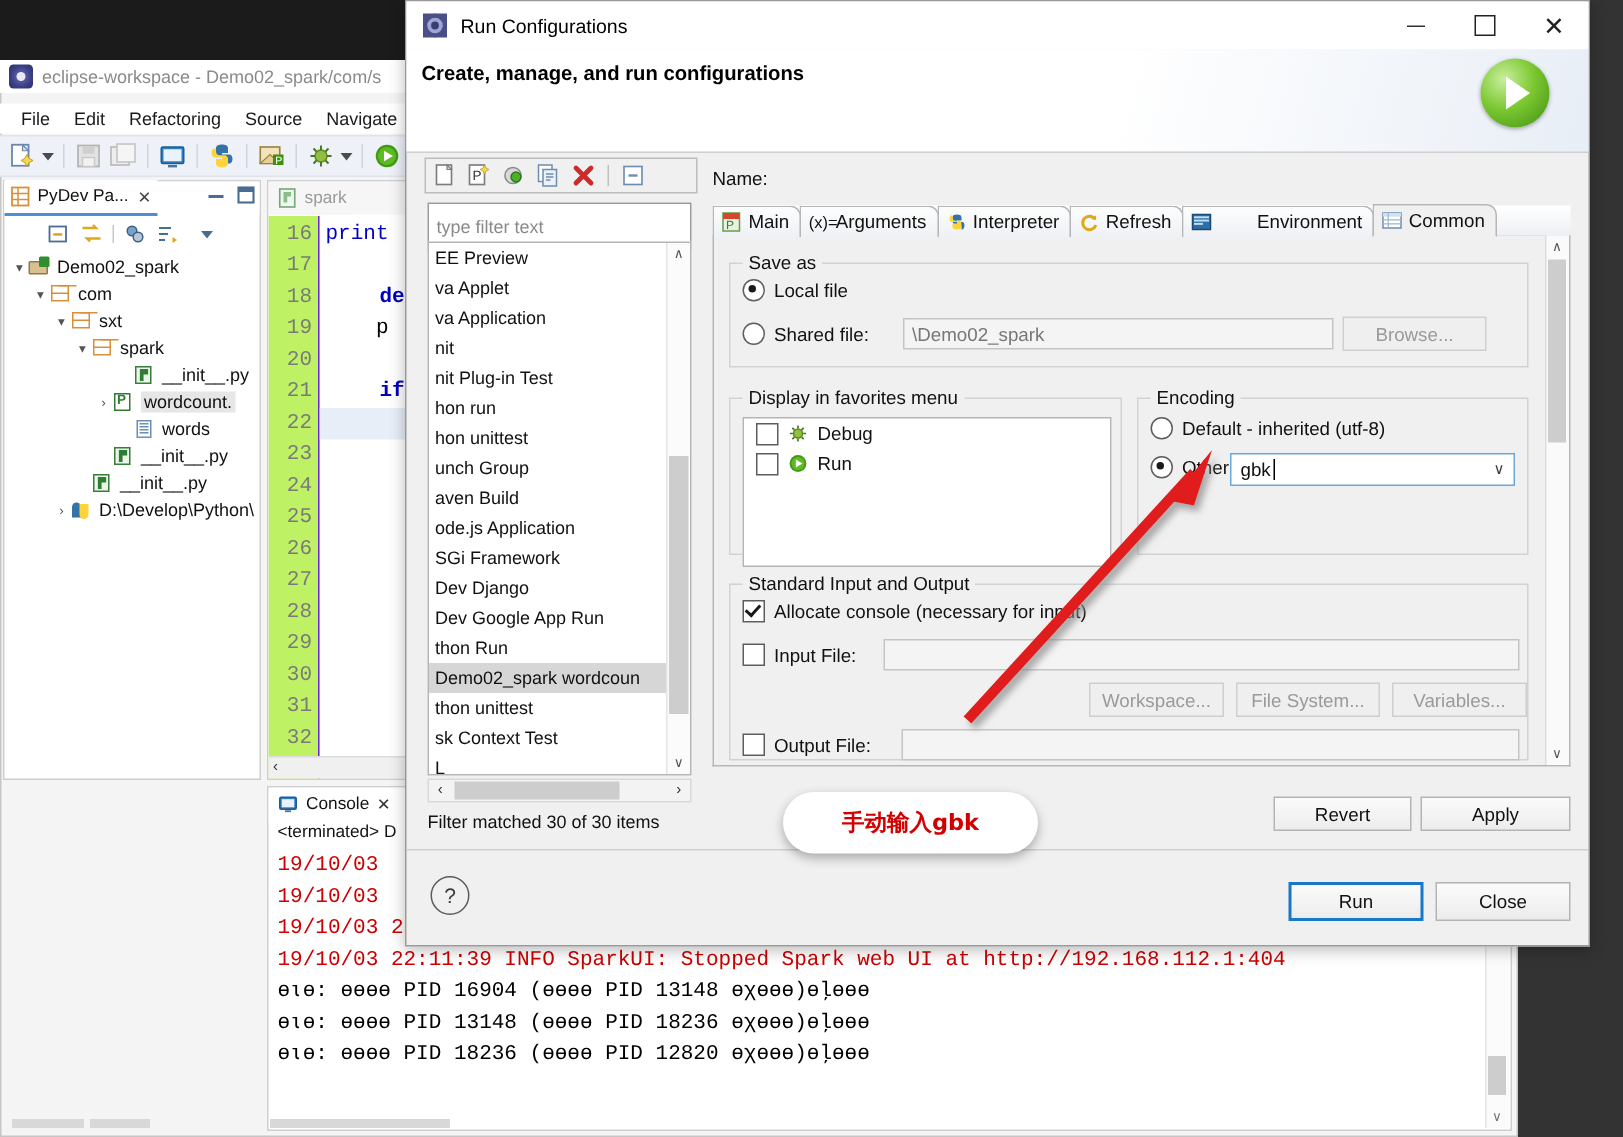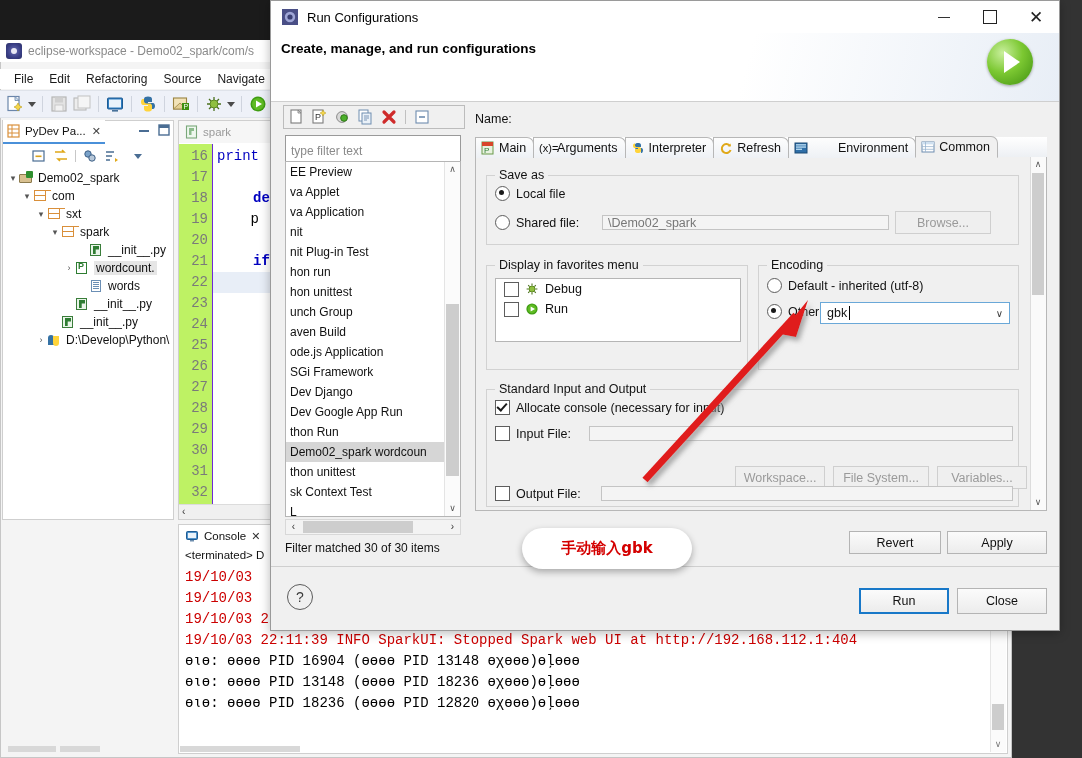--- a/index.html
+++ b/index.html
@@ -135,21 +135,21 @@
   #tabstrip-fill{flex:1;border-bottom:1px solid #b7b7b7;}
   #tab-body{position:absolute;left:0;top:52px;width:100%;height:354px;background:#f0f0f0;border:1px solid #b7b7b7;border-top:none;box-sizing:border-box;}
 
   .group{position:absolute;border:1px solid #d2d2d2;box-sizing:border-box;}
   .group-title{position:absolute;top:-8px;left:8px;background:#f0f0f0;padding:0 4px;font-size:12.5px;color:#111;}
   .radio{width:13px;height:13px;border-radius:50%;border:1px solid #5d5d5d;background:#fff;display:inline-block;position:relative;flex:0 0 13px;}
   .radio.on:after{content:"";position:absolute;left:3px;top:3px;width:5px;height:5px;border-radius:50%;background:#1a1a1a;}
   .cbox{width:13px;height:13px;border:1px solid #5d5d5d;background:#fff;display:inline-block;position:relative;flex:0 0 13px;}
   .cbox.on:after{content:"";position:absolute;left:3px;top:0px;width:4px;height:8px;border:solid #1a1a1a;border-width:0 2px 2px 0;transform:rotate(42deg);}
   .frow{display:flex;align-items:center;gap:6px;font-size:12.5px;color:#111;}
-  .ftext{height:15px;border:1px solid #c4c4c4;background:#f4f4f4;box-sizing:border-box;display:flex;align-items:center;padding:0 5px;font-size:12.5px;color:#777;}
+  .ftext{height:21px;border:1px solid #c4c4c4;background:#f4f4f4;box-sizing:border-box;display:flex;align-items:center;padding:0 5px;font-size:12.5px;color:#777;}
   .btn{height:23px;border:1px solid #b4b4b4;background:linear-gradient(#fbfbfb,#ececec);box-sizing:border-box;display:flex;align-items:center;justify-content:center;font-size:12.5px;color:#111;}
   .btn.dis{color:#9a9a9a;background:#efefef;border-color:#cfcfcf;}
   .btn.primary{border:2px solid #1878c8;background:linear-gradient(#fbfbfb,#ececec);}
 
   #fav-list{position:absolute;background:#fff;border:1px solid #b5b5b5;box-sizing:border-box;}
   .fav-row{height:20px;display:flex;align-items:center;gap:6px;padding-left:8px;font-size:12.5px;color:#111;}
 
   #enc-combo{position:absolute;height:22px;border:1px solid #6aa8d8;background:#fff;box-sizing:border-box;display:flex;align-items:center;padding:0 4px 0 6px;}
   #enc-combo-value{flex:1;font-size:12.5px;color:#111;}
   #enc-caret{font-size:10px;color:#3b3b3b;padding-right:2px;}
@@ -657,21 +657,21 @@
         <div class="frow" style="position:absolute;left:8px;top:35px;width:518px;">
           <span class="radio"></span>
           <span style="width:80px;">Shared file:</span>
           <span class="ftext" style="width:287px;">\Demo02_spark</span>
           <span class="btn dis" style="width:96px;">Browse...</span>
         </div>
       </div>
 
       <div class="group" style="left:10px;top:108px;width:262px;height:105px;">
         <span class="group-title">Display in favorites menu</span>
-        <div id="fav-list" style="left:8px;top:12px;width:246px;height:64px;">
+        <div id="fav-list" style="left:8px;top:12px;width:246px;height:100px;">
             <div class="fav-row">
               <span class="cbox"></span>
               <span style="width: 14px; height: 14px; display: inline-block;"><svg width="14" height="14" viewBox="0 0 14 14">
                   <circle cx="7" cy="7" r="3" fill="#8fbf3f" stroke="#5d8a1f"></circle>
                   <path d="M7 1.6v2M7 10.4v2M1.6 7h2M10.4 7h2M3.2 3.2l1.4 1.4M10.8 3.2l-1.4 1.4M3.2 10.8l1.4-1.4M10.8 10.8l-1.4-1.4" stroke="#4d7320" stroke-width="1.1"></path>
                 </svg></span>
               <span>Debug</span>
             </div>
             <div class="fav-row">
               <span class="cbox"></span>
@@ -706,21 +706,21 @@
         <span class="group-title">Standard Input and Output</span>
         <div class="frow" style="position:absolute;left:8px;top:10px;">
           <span class="cbox on"></span>
           <span>Allocate console (necessary for input)</span>
         </div>
         <div class="frow" style="position:absolute;left:8px;top:36px;width:518px;">
           <span class="cbox"></span>
           <span style="width:68px;">Input File:</span>
           <span class="ftext" style="width:430px;"></span>
         </div>
-        <div style="position:absolute;left:239px;top:76px;display:flex;gap:8px;margin-left:9px;">
+        <div style="position:absolute;left:239px;top:65px;display:flex;gap:8px;">
           <span class="btn dis" style="width:90px;">Workspace...</span>
           <span class="btn dis" style="width:96px;">File System...</span>
           <span class="btn dis" style="width:90px;">Variables...</span>
         </div>
         <div class="frow" style="position:absolute;left:8px;top:96px;width:518px;">
           <span class="cbox"></span>
           <span style="width:80px;">Output File:</span>
           <span class="ftext" style="width:418px;"></span>
         </div>
       </div>

